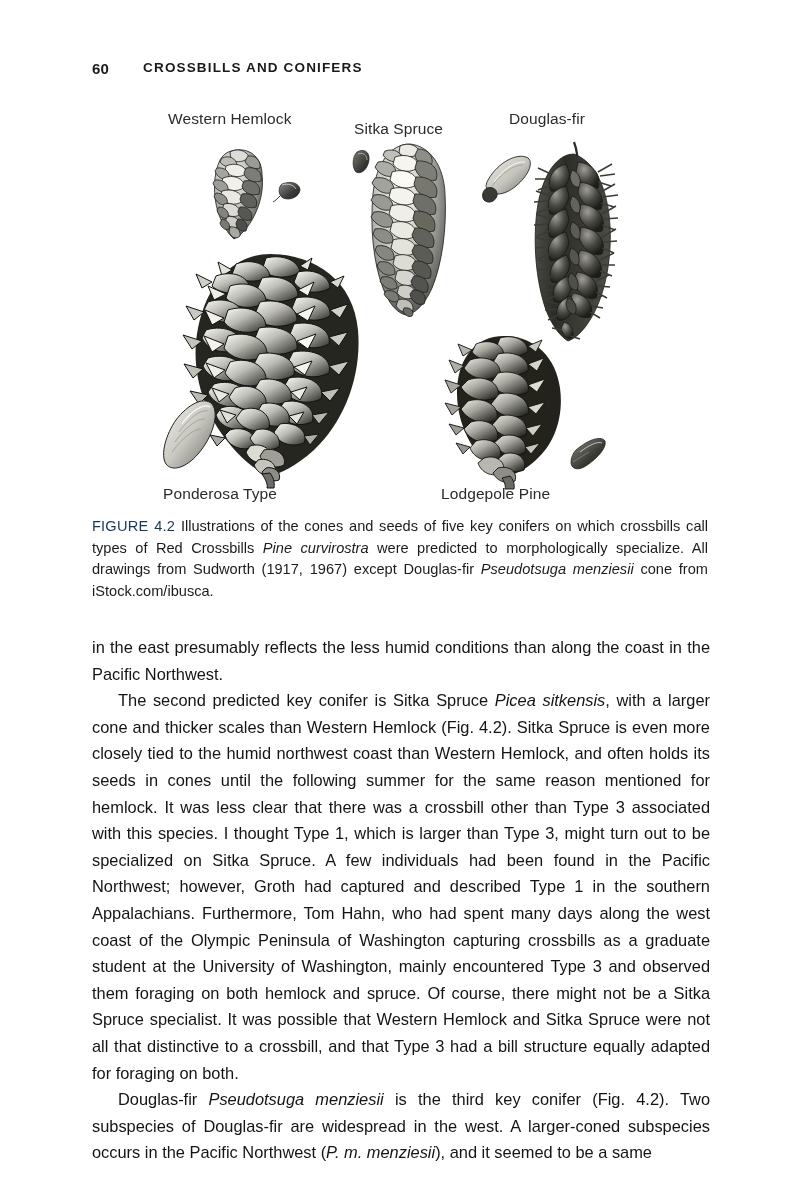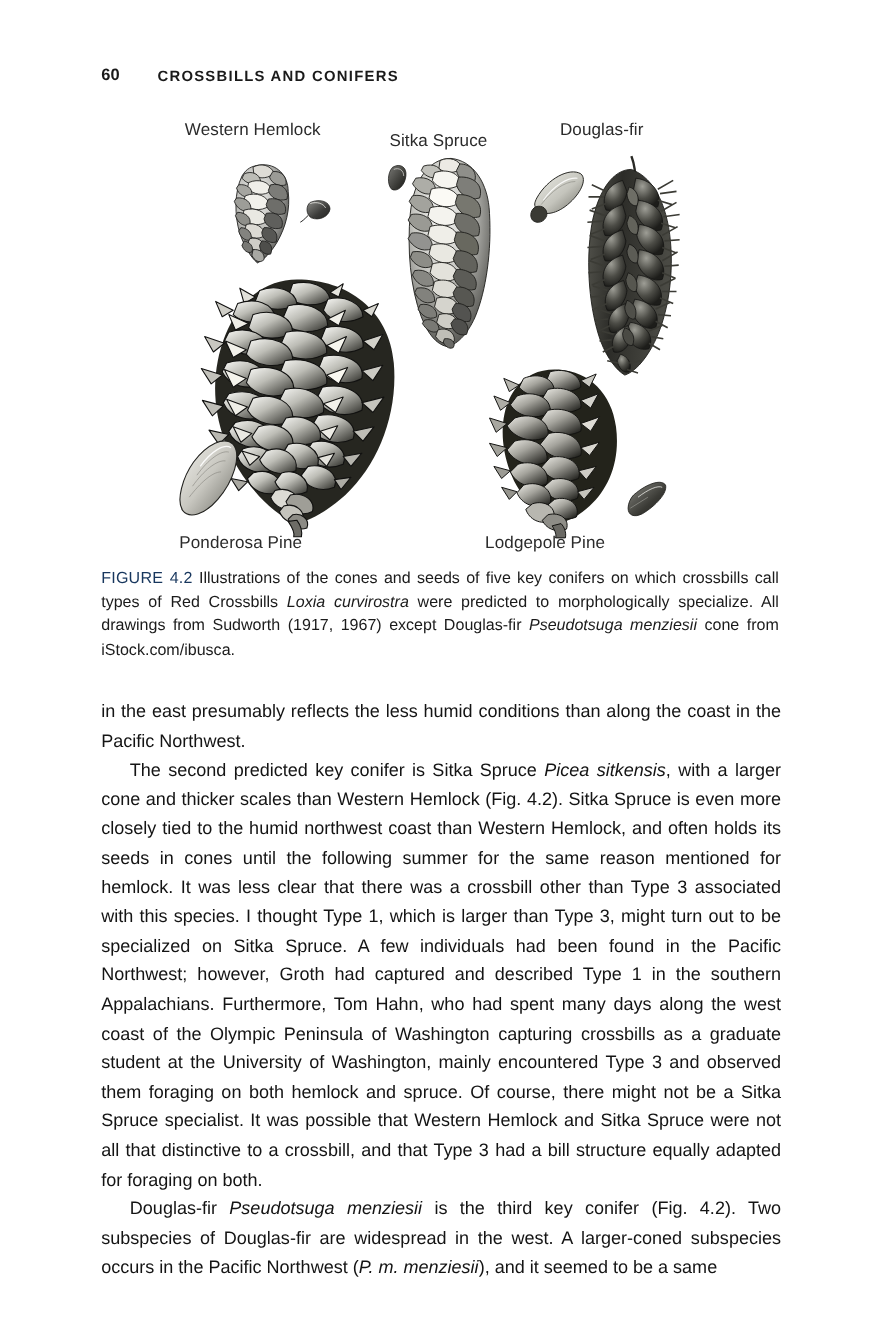--- a/index.html
+++ b/index.html
@@ -15,21 +15,21 @@
     font-family: "Liberation Sans", sans-serif;
     overflow: hidden;
   }
 
   
   .running-head {
     position: absolute;
     left: 92px;
     top: 60px;
     display: flex;
-    align-items: flex-end;
+    align-items: flex-start;
     color: #1a1a1a;
   }
   .running-head .folio {
     font-size: 15px;
     font-weight: 700;
     letter-spacing: 0.2px;
     margin-right: 34px;
   }
   .running-head .rh-title {
     font-size: 13.5px;
@@ -111,21 +111,21 @@
   <div class="running-head">
     <span class="folio">60</span>
     <span class="rh-title">CROSSBILLS AND CONIFERS</span>
   </div>
 
   <div class="figure-block">
 
     <div class="sp-label" id="lbl-hemlock">Western Hemlock</div>
     <div class="sp-label" id="lbl-spruce">Sitka Spruce</div>
     <div class="sp-label" id="lbl-douglas">Douglas-fir</div>
-    <div class="sp-label" id="lbl-ponderosa">Ponderosa Pine</div>
+    <div class="sp-label" id="lbl-ponderosa">Ponderosa Type</div>
     <div class="sp-label" id="lbl-lodgepole">Lodgepole Pine</div>
 
     <svg class="art" id="art-hemlock" viewBox="0 0 112 112">
       <defs>
         <radialGradient id="hemScale" cx="38%" cy="32%" r="72%">
           <stop offset="0%" stop-color="#f4f4f2"></stop>
           <stop offset="55%" stop-color="#b9b9b5"></stop>
           <stop offset="100%" stop-color="#4a4a47"></stop>
         </radialGradient>
         <linearGradient id="hemSeed" x1="0" y1="0" x2="1" y2="1">
@@ -498,21 +498,21 @@
       <g stroke="#22221f" stroke-width="0.8">
         <path d="M146 122 C160 110 172 108 175 113 C177 120 166 132 154 139 C146 143 141 140 141 134
                  C141 130 143 125 146 122 Z" fill="url(#lpSeed)"></path>
         <path d="M150 124 C159 117 168 113 172 115" fill="none" stroke="#ddddd8" stroke-width="0.8"></path>
         <path d="M143 134 C148 131 154 127 159 124" fill="none" stroke="#9a9a94" stroke-width="0.6"></path>
       </g>
     </svg>
   </div>
 
   <div class="caption">
-    <span class="fig-tag">FIGURE 4.2</span><span> Illustrations of the cones and seeds of five key conifers on which crossbills call types of Red Crossbills </span><i>Loxia curvirostra</i><span> were predicted to morphologically specialize. All drawings from Sudworth (1917, 1967) except Douglas-fir </span><i>Pseudotsuga menziesii</i><span> cone from iStock.com/ibusca.</span>
+    <span class="fig-tag">FIGURE 4.2</span><span> Illustrations of the cones and seeds of five key conifers on which crossbills call types of Red Crossbills </span><i>Pine curvirostra</i><span> were predicted to morphologically specialize. All drawings from Sudworth (1917, 1967) except Douglas-fir </span><i>Pseudotsuga menziesii</i><span> cone from iStock.com/ibusca.</span>
   </div>
 
   <div class="body-text">
     <p><span>in the east presumably reflects the less humid conditions than along the coast in the Pacific Northwest.</span></p>
     <p class="indent"><span>The second predicted key conifer is Sitka Spruce </span><i>Picea sitkensis</i><span>, with a larger cone and thicker scales than Western Hemlock (Fig. 4.2). Sitka Spruce is even more closely tied to the humid northwest coast than Western Hemlock, and often holds its seeds in cones until the following summer for the same reason mentioned for hemlock. It was less clear that there was a crossbill other than Type 3 associated with this species. I thought Type 1, which is larger than Type 3, might turn out to be specialized on Sitka Spruce. A few individuals had been found in the Pacific Northwest; however, Groth had captured and described Type 1 in the southern Appalachians. Furthermore, Tom Hahn, who had spent many days along the west coast of the Olympic Peninsula of Washington capturing crossbills as a graduate student at the University of Washington, mainly encountered Type 3 and observed them foraging on both hemlock and spruce. Of course, there might not be a Sitka Spruce specialist. It was possible that Western Hemlock and Sitka Spruce were not all that distinctive to a crossbill, and that Type 3 had a bill structure equally adapted for foraging on both.</span></p>
     <p class="indent"><span>Douglas-fir </span><i>Pseudotsuga menziesii</i><span> is the third key conifer (Fig. 4.2). Two subspecies of Douglas-fir are widespread in the west. A larger-coned subspecies occurs in the Pacific Northwest (</span><i>P. m. menziesii</i><span>), and it seemed to be a same</span></p>
   </div>
 
 </div>
 

